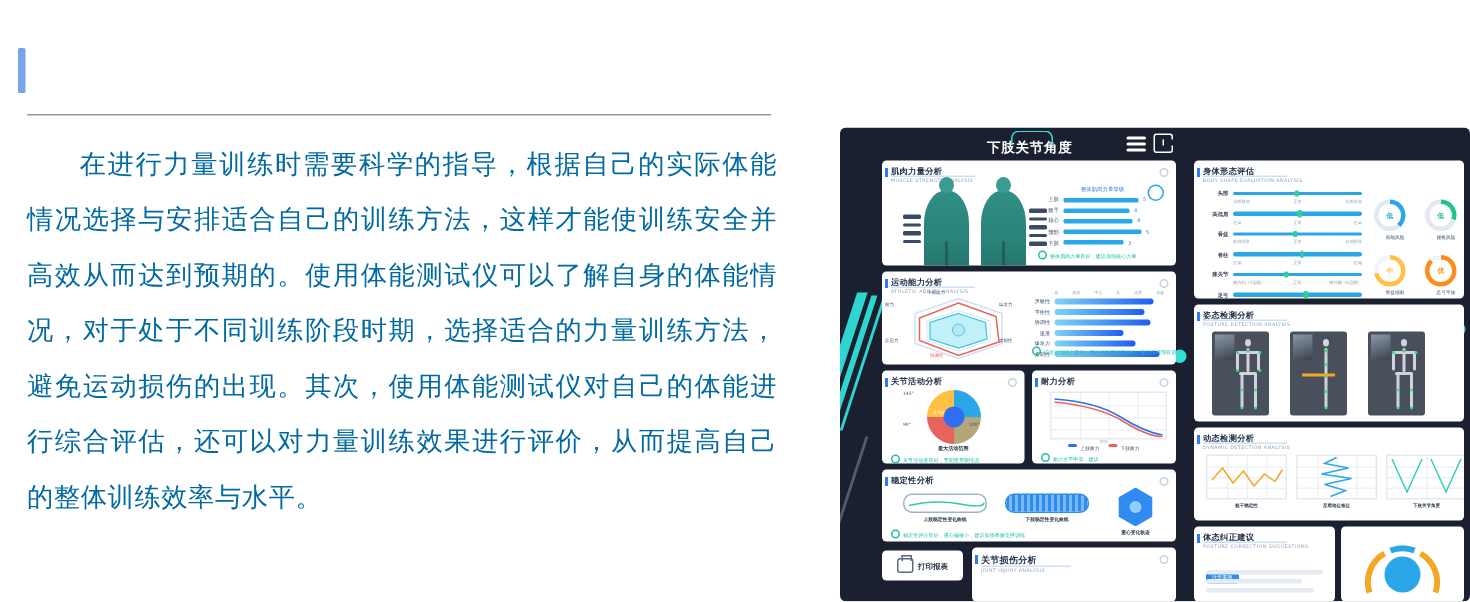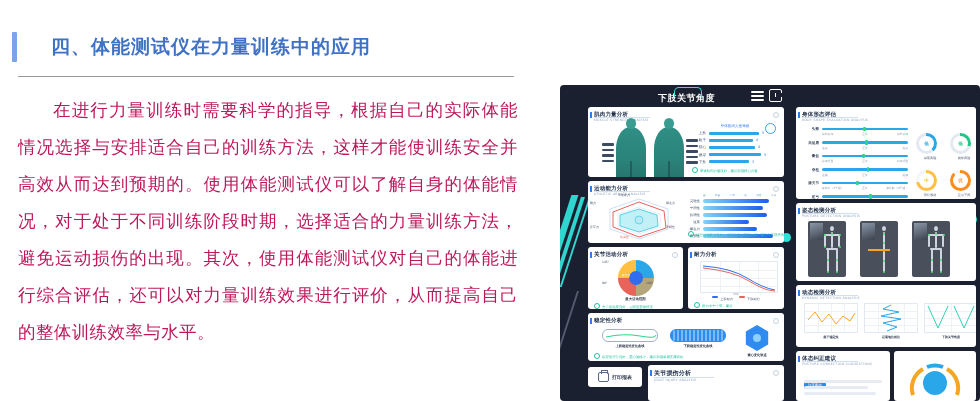--- a/index.html
+++ b/index.html
@@ -24,21 +24,21 @@
     font-size:19px;font-weight:bold;color:#3f72c4;letter-spacing:1px;
     white-space:nowrap;
   }
   .hr{
     position:absolute;left:18px;top:76px;width:496px;height:1px;background:#9a9a9a;
   }
 
   
   .para{
     position:absolute;left:18px;top:92px;width:500px;
-    font-size:17.5px;line-height:37px;color:#be185d;
+    font-size:17.5px;line-height:37px;color:#0369a1;
     text-align:justify;text-indent:2em;
     letter-spacing:0.4px;
   }
 
   
   .shot{
     position:absolute;left:540px;top:85px;width:440px;height:316px;
     overflow:hidden;background:#ffffff;
   }
   .dash{
@@ -159,21 +159,20 @@
 
   .cyandot{position:absolute;width:9px;height:9px;border-radius:50%;background:#2fe0d8;}
 </style>
 </head>
 <body>
 
 <div class="page">
 
   <div class="heading-row">
     <div class="heading-bar"></div>
-    <div class="heading-text">四、体能测试仪在力量训练中的应用</div>
   </div>
   <div class="hr"></div>
 
   <div class="para">在进行力量训练时需要科学的指导，根据自己的实际体能情况选择与安排适合自己的训练方法，这样才能使训练安全并高效从而达到预期的。使用体能测试仪可以了解自身的体能情况，对于处于不同训练阶段时期，选择适合的力量训练方法，避免运动损伤的出现。其次，使用体能测试仪对自己的体能进行综合评估，还可以对力量训练效果进行评价，从而提高自己的整体训练效率与水平。</div>
 
   <div class="shot">
     <div class="dash">
 
       <div class="diag d1"></div>
       <div class="diag d2"></div>

